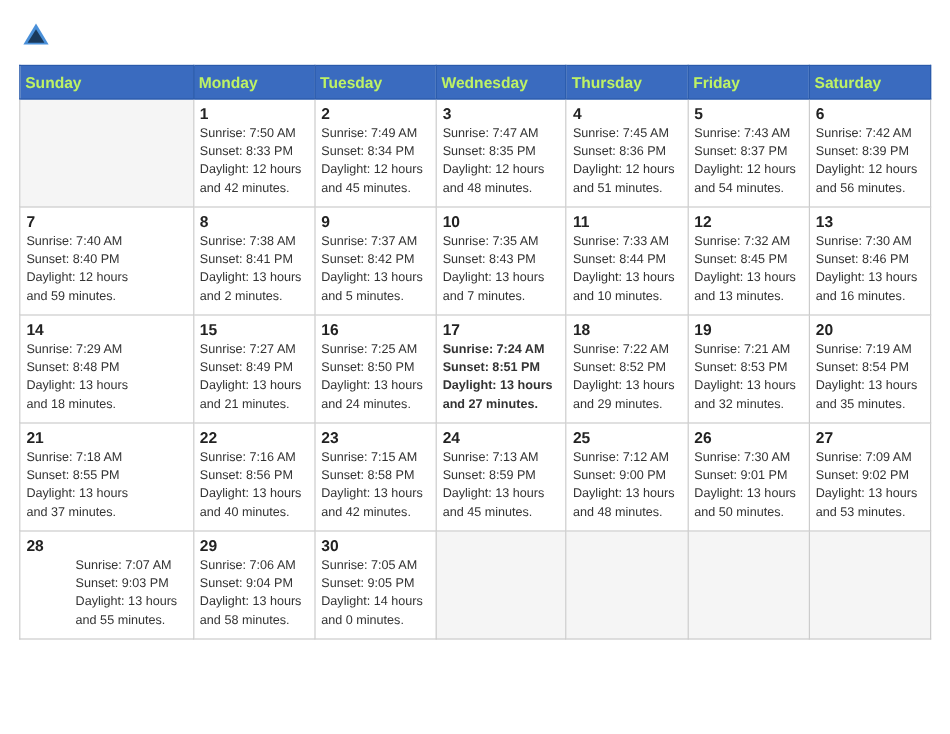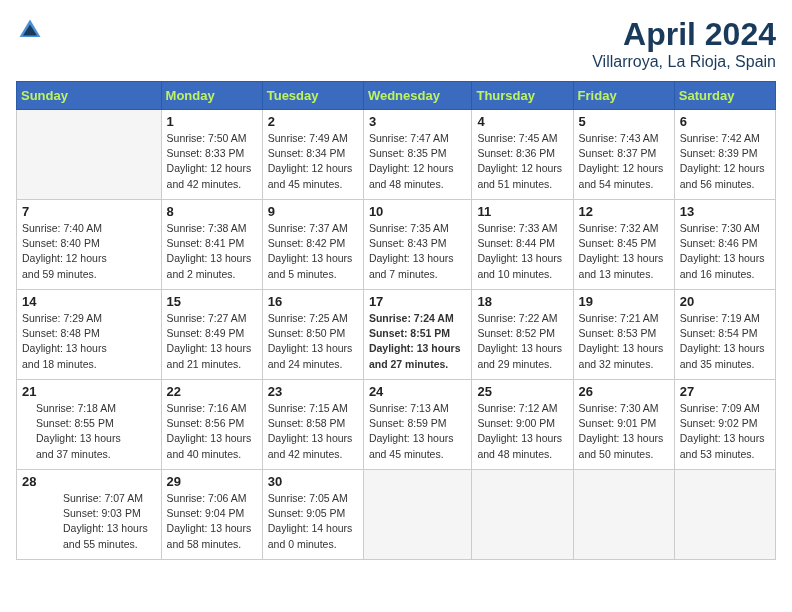--- a/index.html
+++ b/index.html
@@ -88,24 +88,20 @@
   </style>
 </head>
 <body>
 
 <div class="header-area">
   <div class="logo">
     <svg class="logo-icon" viewBox="0 0 40 40">
       <polygon points="20,5 35,30 5,30" fill="#4a90d9"></polygon>
       <polygon points="20,12 30,28 10,28" fill="#1a3a5c"></polygon>
     </svg>
-  </div>
-  <div class="title-area">
-    <div class="calendar-title">April 2024</div>
-    <div class="calendar-subtitle">Villarroya, La Rioja, Spain</div>
   </div>
 </div>
 
 <table>
   <thead>
     <tr id="weekday-header">
     <th>Sunday</th>
         <th>Monday</th>
         <th>Tuesday</th>
         <th>Wednesday</th>
@@ -258,21 +254,21 @@
           <div class="day-number">20</div>
           <div class="day-info" style="white-space: pre-line;">Sunrise: 7:19 AM
 Sunset: 8:54 PM
 Daylight: 13 hours
 and 35 minutes.</div>
         </td>
       </tr>
       <tr>
         <td>
           <div class="day-number">21</div>
-          <div class="day-info" style="white-space: pre-line; margin-left: 14px;">Sunrise: 7:18 AM
+          <div class="day-info" style="white-space: pre-line;">Sunrise: 7:18 AM
 Sunset: 8:55 PM
 Daylight: 13 hours
 and 37 minutes.</div>
         </td>
         <td>
           <div class="day-number">22</div>
           <div class="day-info" style="white-space: pre-line;">Sunrise: 7:16 AM
 Sunset: 8:56 PM
 Daylight: 13 hours
 and 40 minutes.</div>

